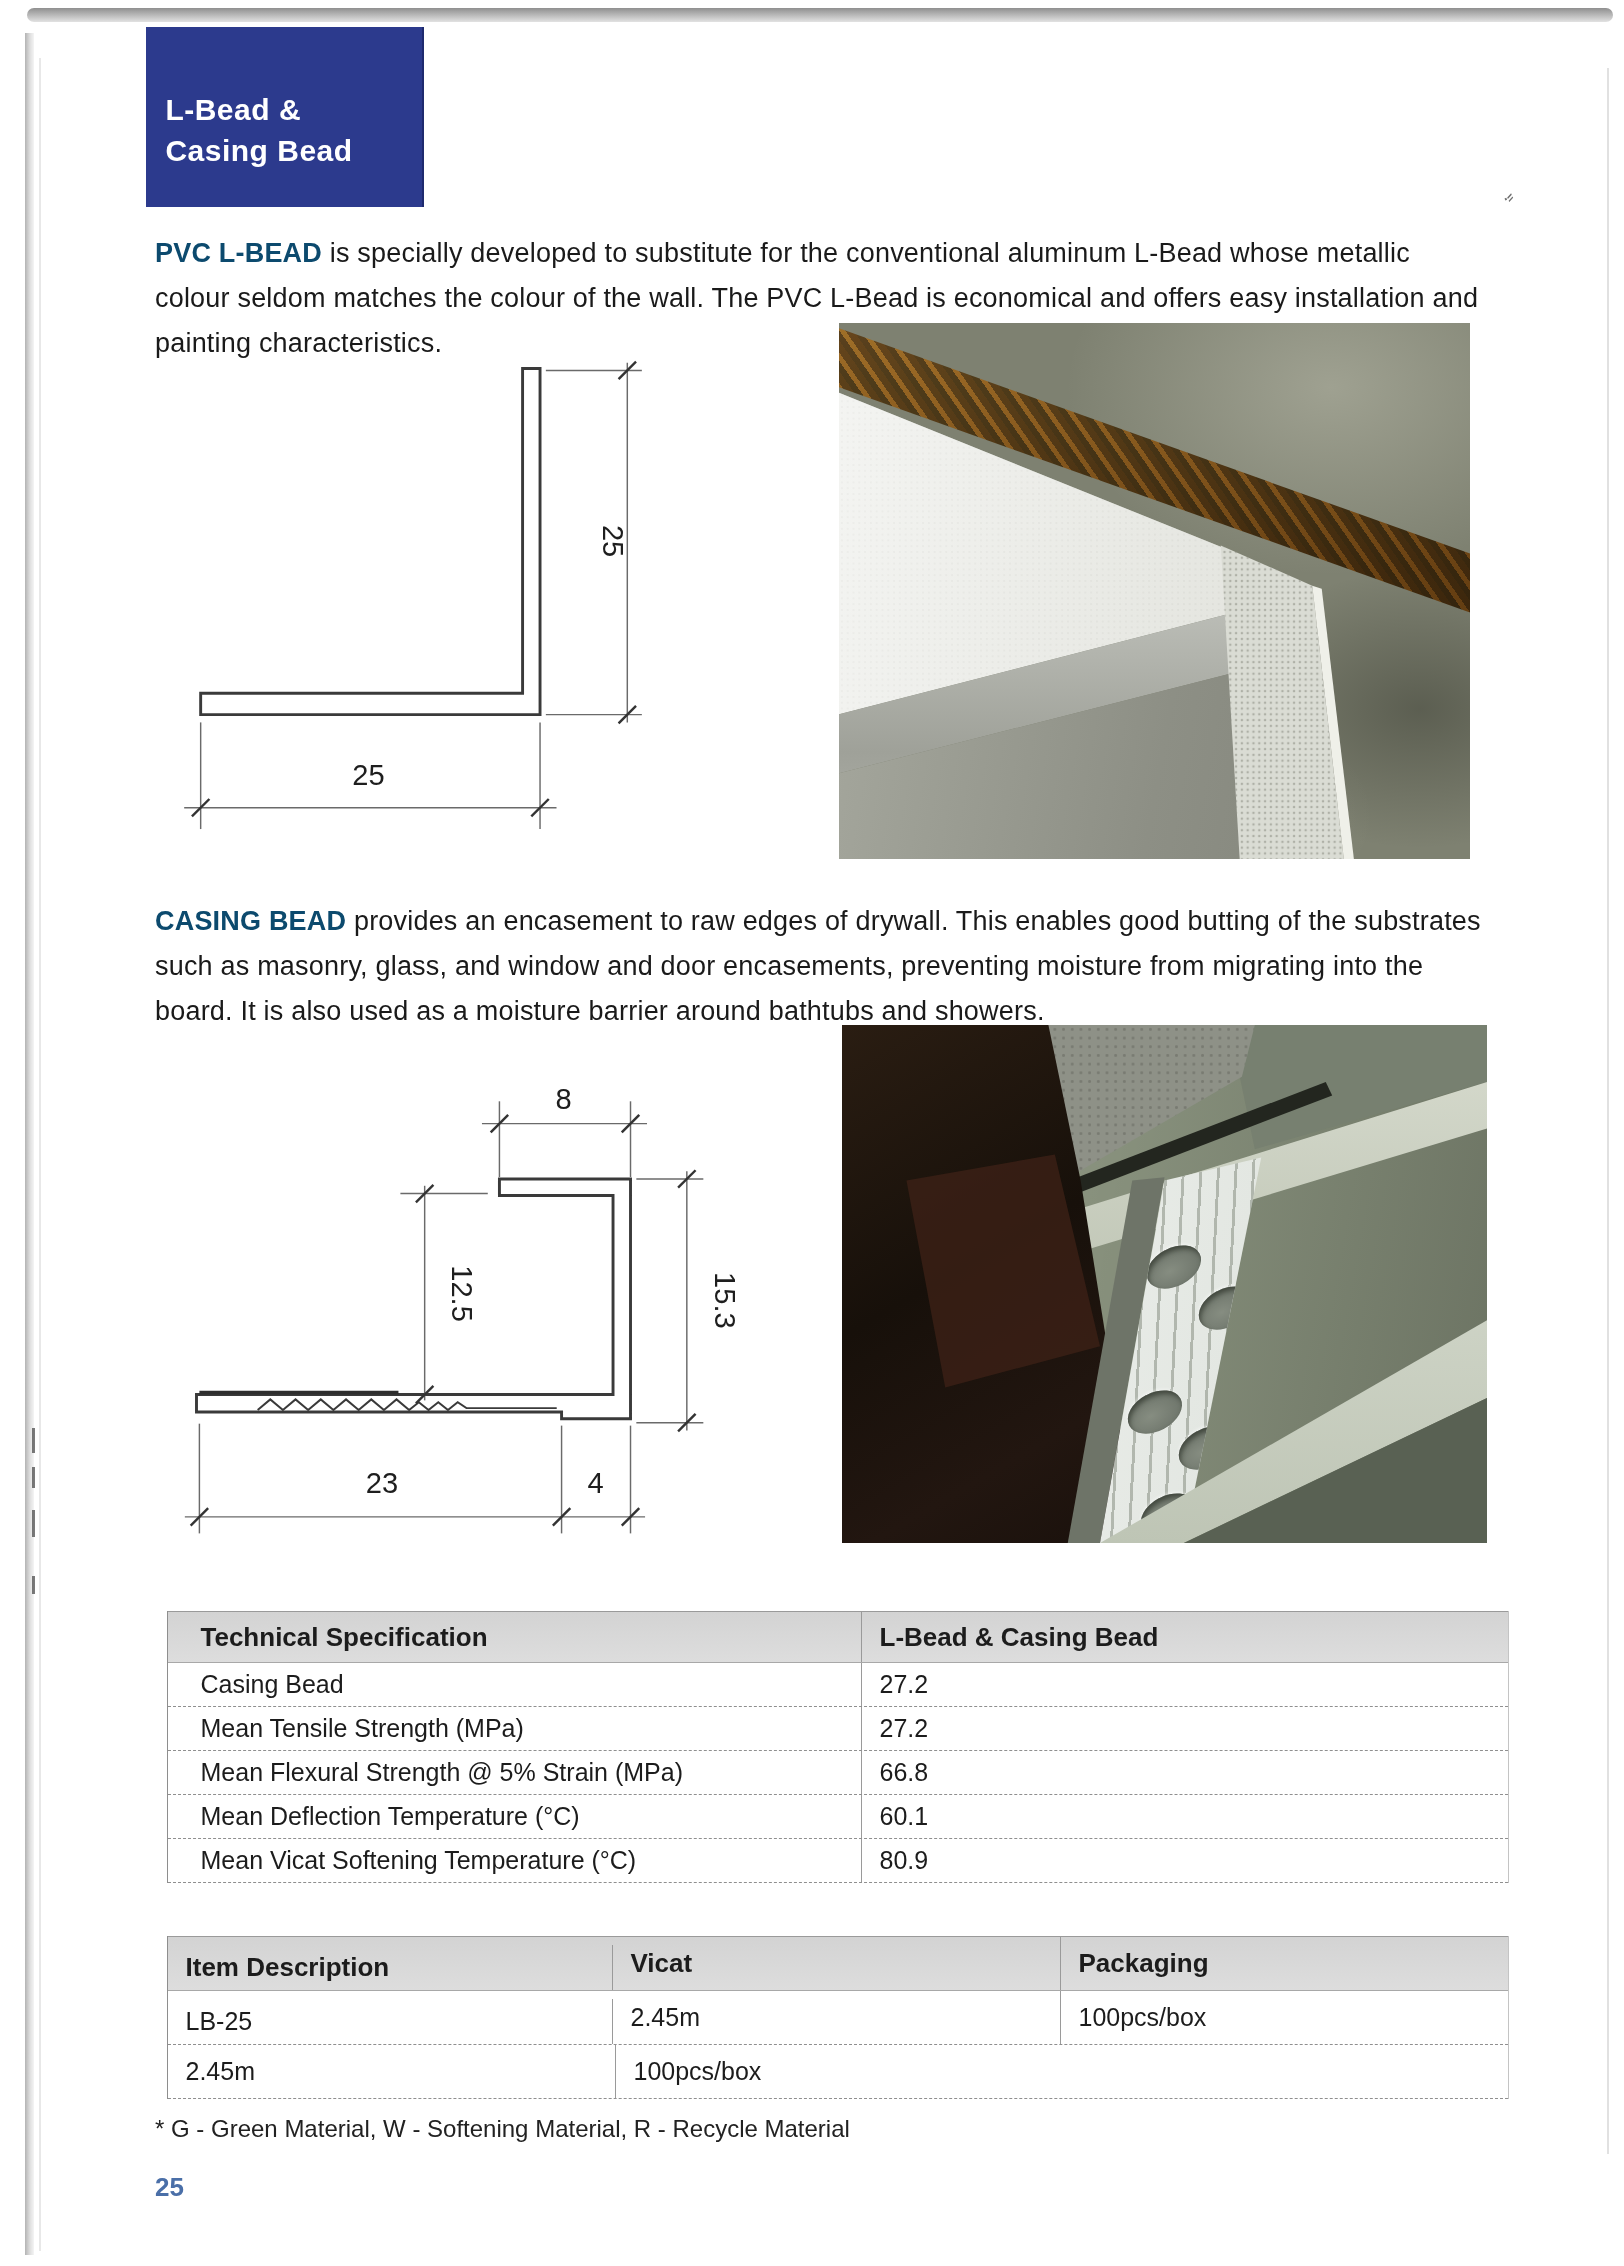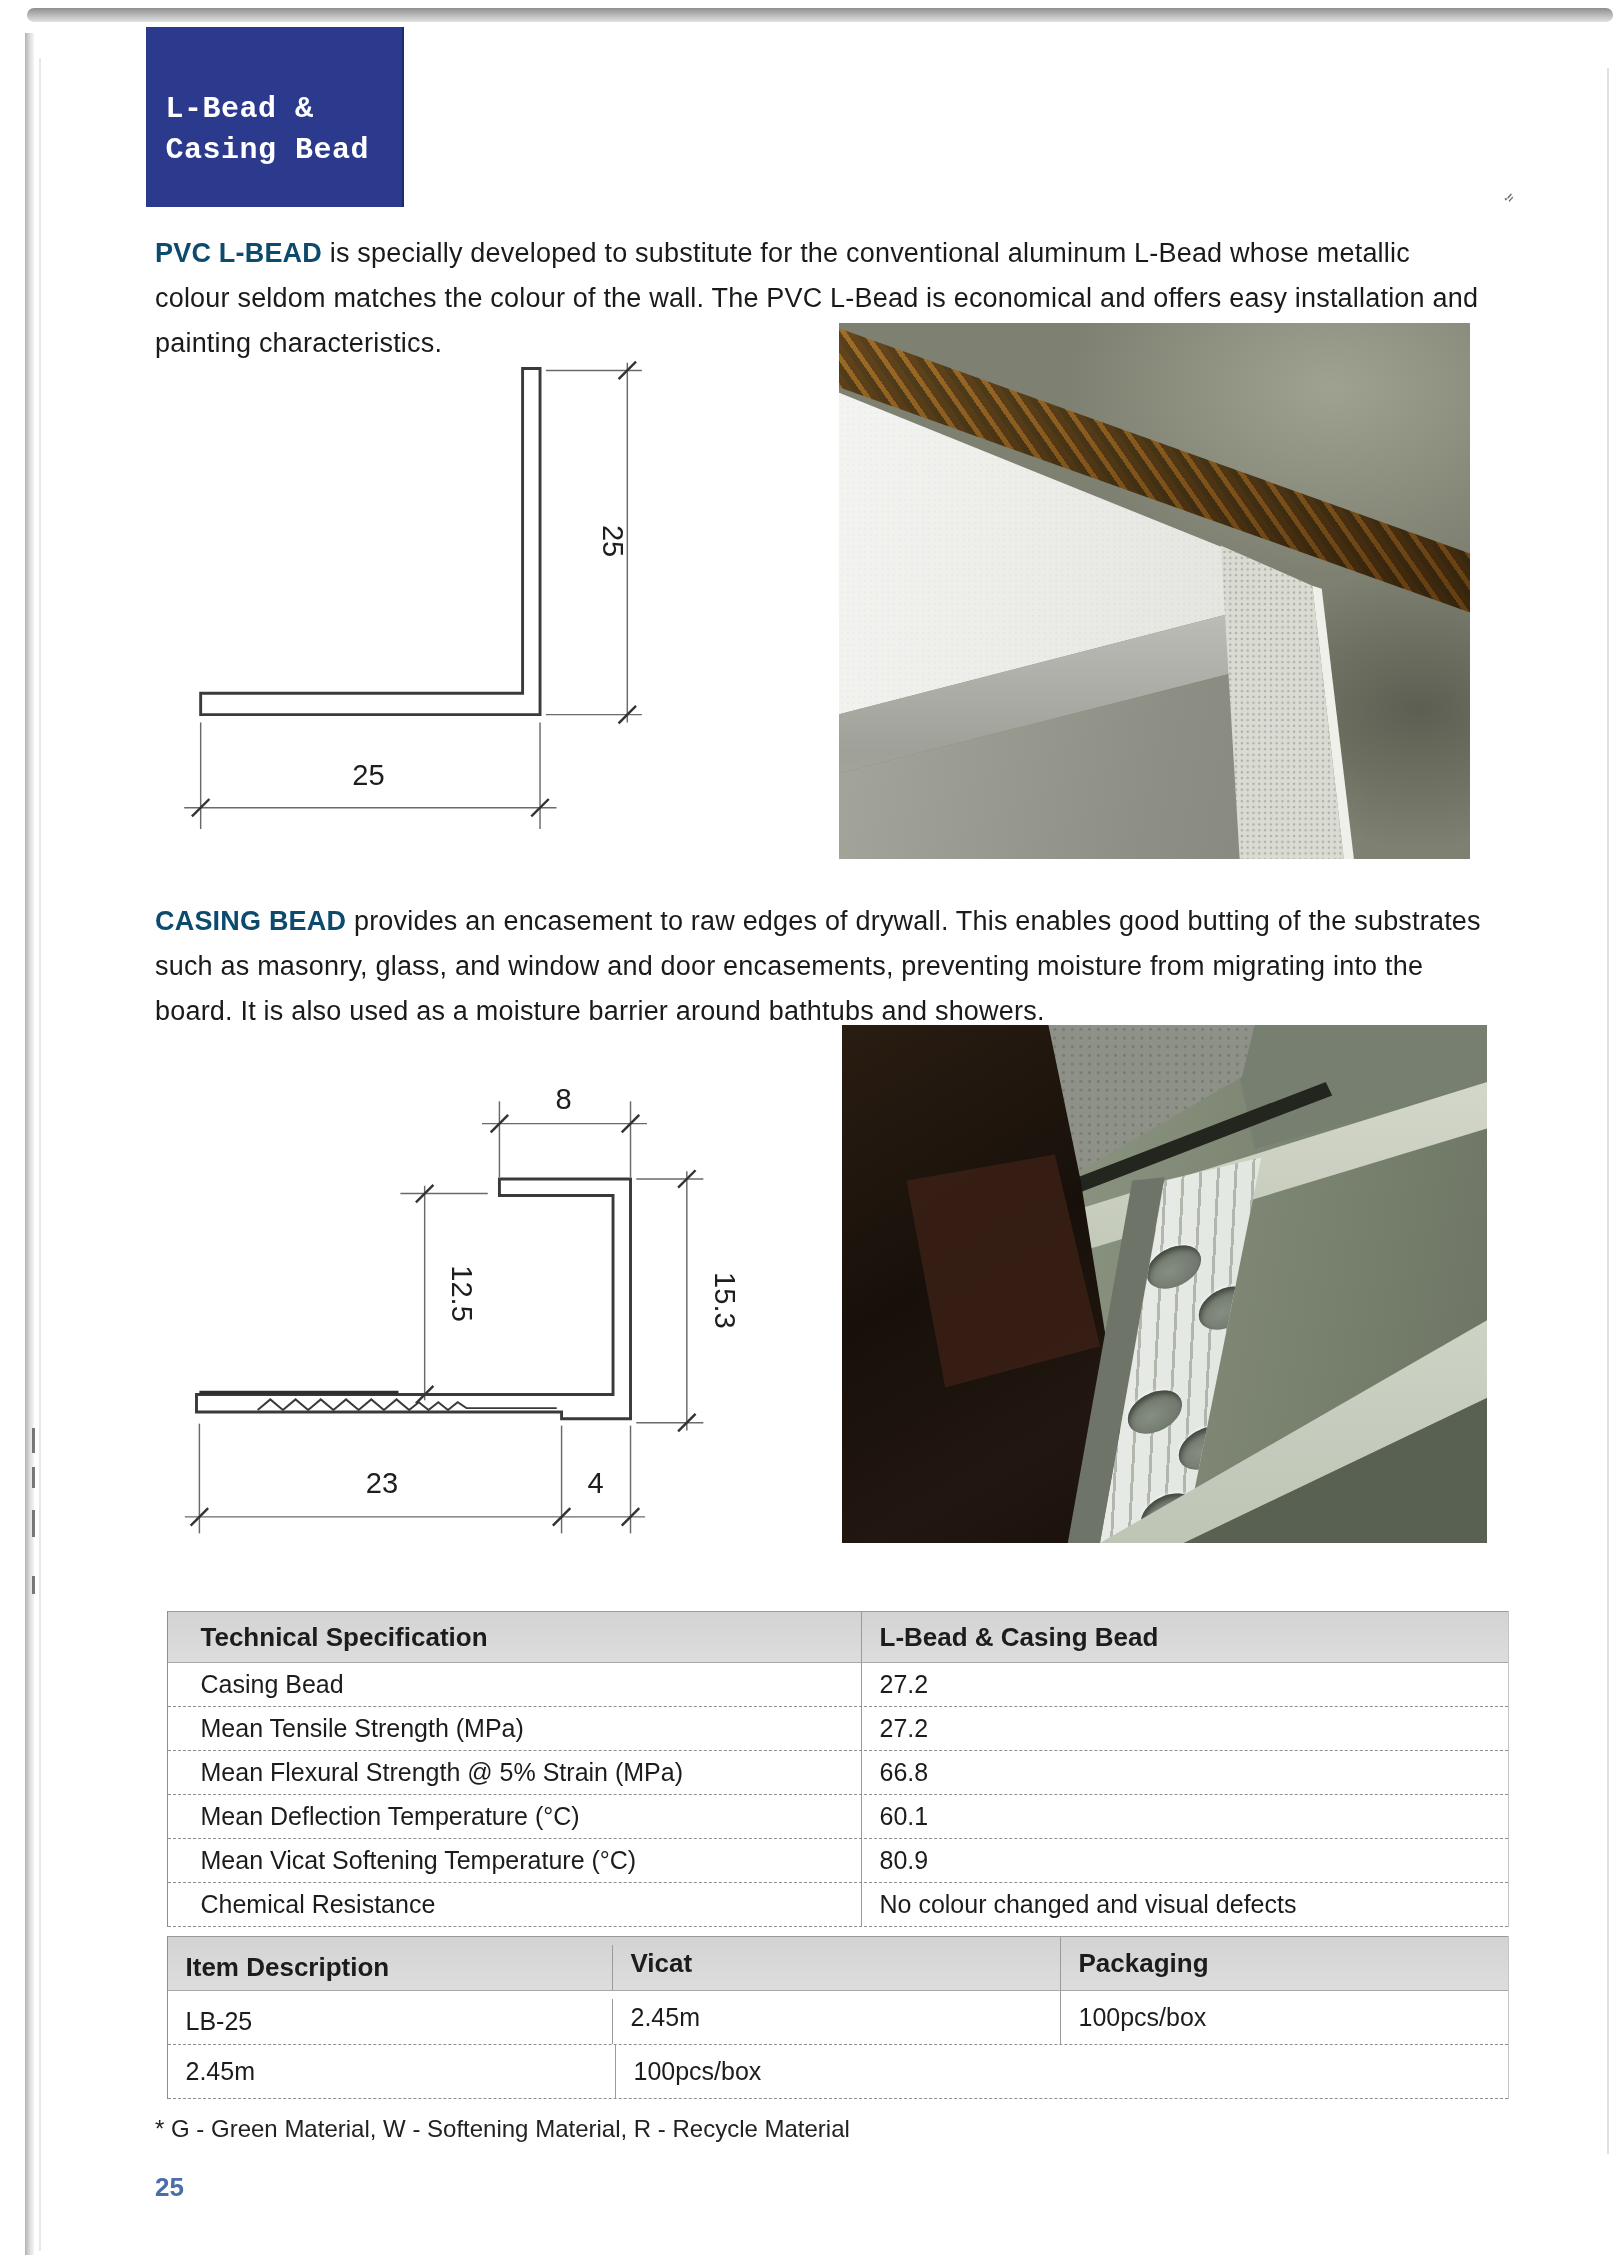--- a/index.html
+++ b/index.html
@@ -12,23 +12,23 @@
   .scan-topbar{position:absolute;left:27px;top:7.8px;width:1586px;height:14.6px;
     background:linear-gradient(to bottom,#8f8f8f,#c9c9c9 70%,#e2e2e2);border-radius:7.8px;}
   .scan-leftedge{position:absolute;left:25px;top:33px;width:8.7px;height:2222px;
     background:linear-gradient(to right,#a6a6a6,#d8d8d8 55%,#f3f3f3);opacity:.85;}
   .scan-leftedge2{position:absolute;left:39px;top:58px;width:1.9px;height:2193px;background:#dedede;opacity:.7;}
   .scan-rightedge{position:absolute;left:1607px;top:68px;width:1.9px;height:2086px;background:#d9d9d9;opacity:.8;}
   .scan-dash{position:absolute;left:32px;width:2.9px;background:#4c4c4c;opacity:.75;}
   .scan-squiggle{position:absolute;left:1502px;top:186px;font-size:19.4px;color:#6f6f6f;
     transform:rotate(-24deg);letter-spacing:-1.9px;}
   
-  .title-box{position:absolute;left:146px;top:27px;width:258px;height:180px;
+  .title-box{position:absolute;left:146px;top:27px;width:278px;height:180px;
     background:#2c3a8d;border-right:2.9px solid #1e2a6e;box-sizing:border-box;
-    padding:62px 0 0 19.4px;font-family:Liberation Mono, monospace;}
+    padding:62px 0 0 19.4px;}
   .title-box .tl{display:block;color:#ffffff;font-weight:700;font-size:30px;line-height:41px;letter-spacing:0.5px;}
   
   .para{position:absolute;font-size:27px;line-height:45px;color:#1a1a1a;letter-spacing:0.2px;}
   .para-1{left:155px;top:231px;width:1331px;}
   .para-2{left:155px;top:899px;width:1351px;}
   .lead{color:#0c4a6e;font-weight:700;}
   
   .fig{position:absolute;}
   .fig text{font-family:"Liberation Sans","DejaVu Sans",sans-serif;fill:#1e1e1e;font-size:30px;}
   
@@ -233,24 +233,20 @@
       <div class="tbl-cell c2">66.8</div>
     </div>
     <div class="tbl-row">
       <div class="tbl-cell c1">Mean Deflection Temperature (°C)</div>
       <div class="tbl-cell c2">60.1</div>
     </div>
     <div class="tbl-row">
       <div class="tbl-cell c1">Mean Vicat Softening Temperature (°C)</div>
       <div class="tbl-cell c2">80.9</div>
     </div>
-    <div class="tbl-row">
-      <div class="tbl-cell c1">Chemical Resistance</div>
-      <div class="tbl-cell c2">No colour changed and visual defects</div>
-    </div>
   </div>
 
   <div id="item-table" class="tbl" style="top:1936px;">
     <div class="tbl-row tbl-head">
       <div class="tbl-cell c1">Item Description</div>
       <div class="tbl-cell c2">Vicat</div>
       <div class="tbl-cell c3">Packaging</div>
     </div>
     <div class="tbl-row">
       <div class="tbl-cell c1">LB-25</div>

